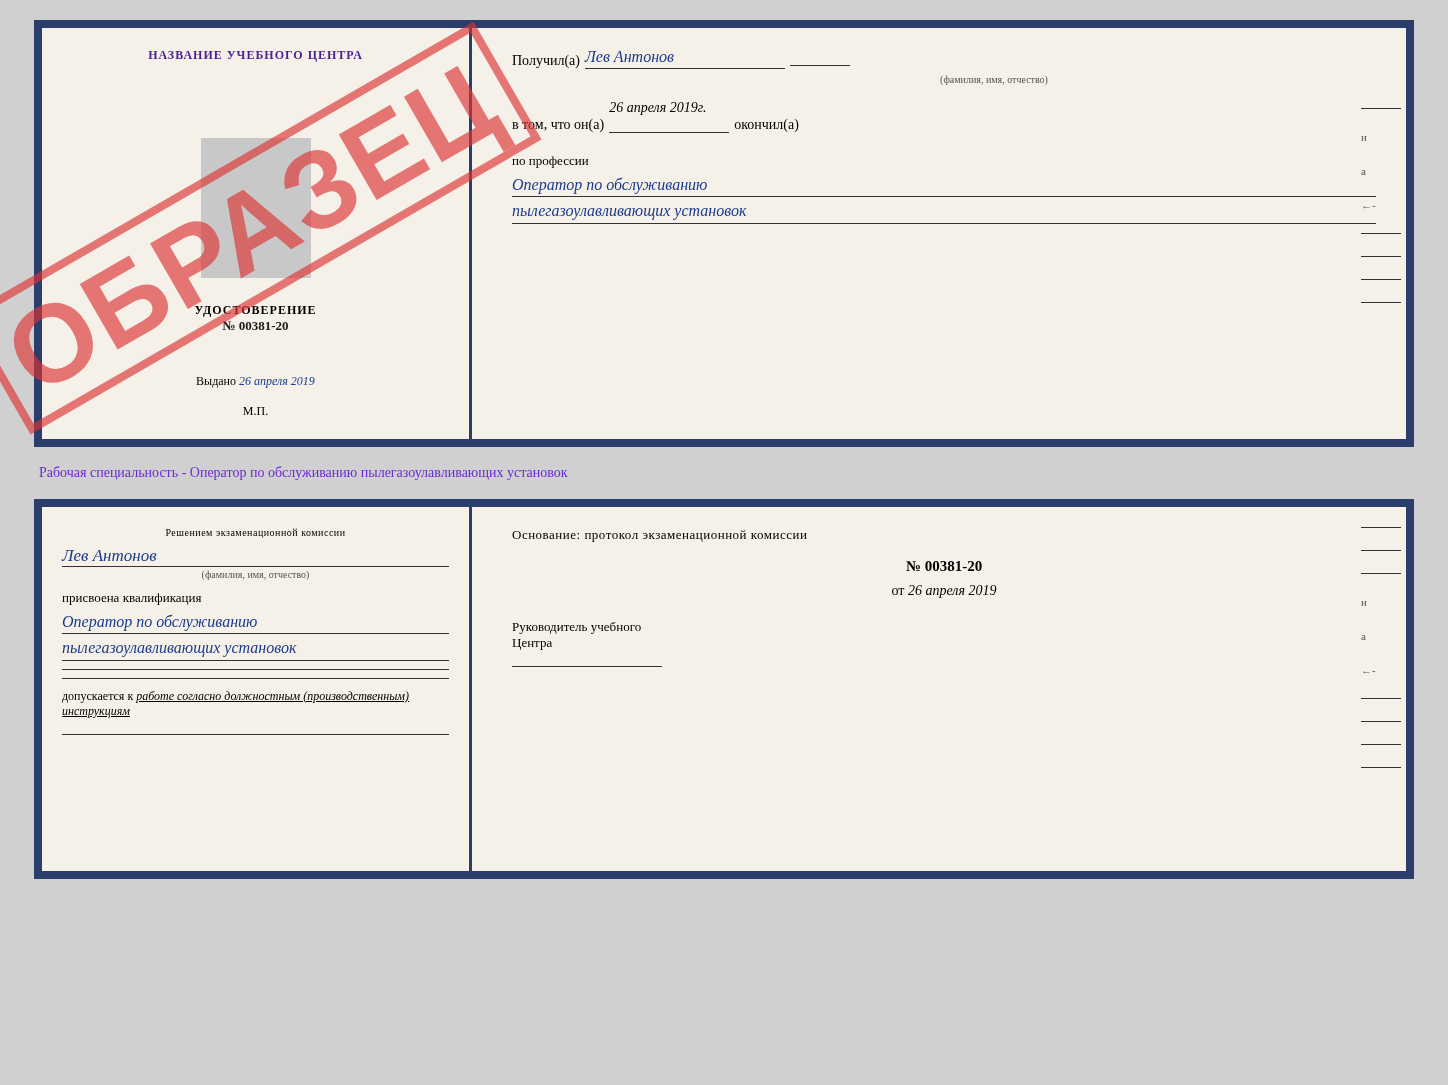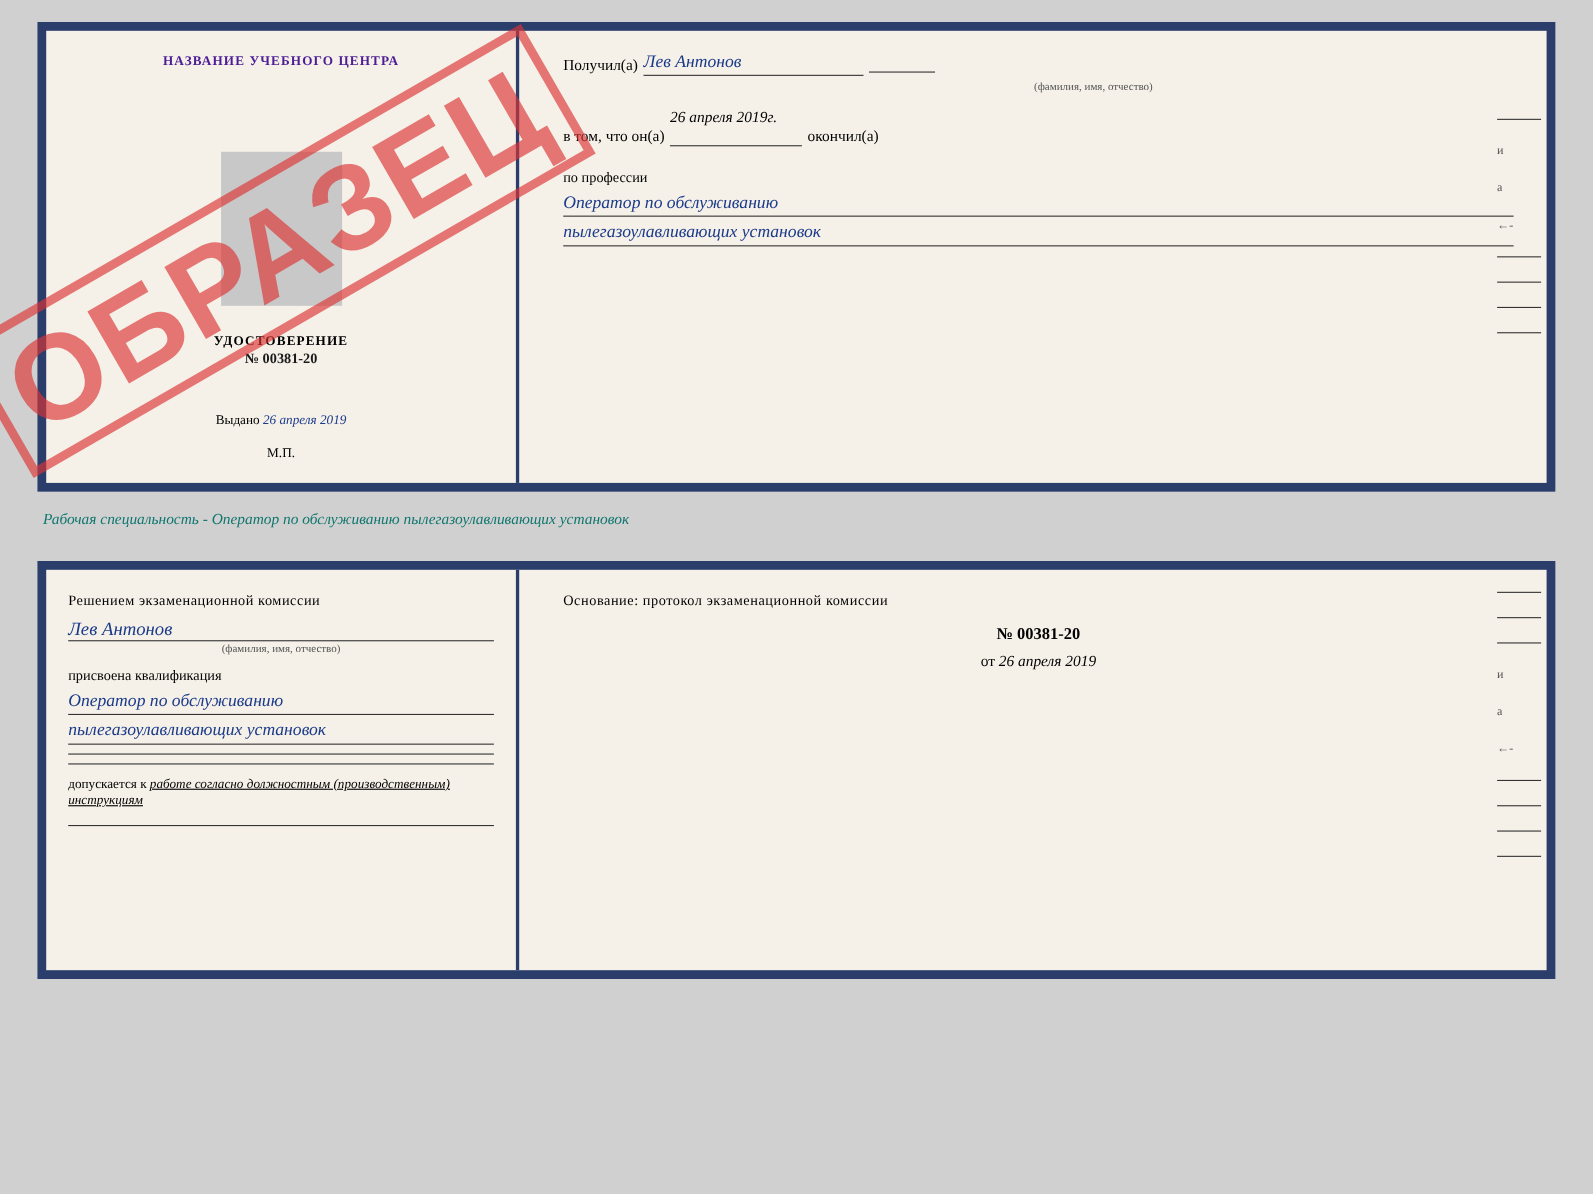--- a/index.html
+++ b/index.html
@@ -224,24 +224,23 @@
       border-bottom: 1px solid #333;
       display: block;
       margin-bottom: 3px;
       line-height: 1.4;
     }
 
     
     .separator-text {
       width: 1380px;
       font-size: 14px;
-      color: #0f766e;
-      margin-bottom: 29px;
+      color: #6d28d9;
+      margin-bottom: 18px;
       padding: 0 5px;
-      font-style: italic;
     }
 
     
     .certificate-bottom {
       width: 1380px;
       background: #f5f0e8;
       border: 8px solid #2a3d6b;
       display: flex;
       min-height: 380px;
     }
@@ -252,24 +251,25 @@
       padding: 20px 20px;
     }
 
     .cert-bottom-right {
       flex: 1;
       padding: 20px 30px 20px 40px;
       position: relative;
     }
 
     .resheniem-title {
-      font-size: 13px;
+      font-size: 10px;
       letter-spacing: 0.5px;
       margin-bottom: 8px;
       text-transform: none;
+      text-align: center;
     }
 
     .fio-bottom {
       font-size: 17px;
       font-family: 'Georgia', serif;
       font-style: italic;
       color: #1a3a8a;
       border-bottom: 1px solid #333;
       display: block;
       margin-bottom: 2px;
@@ -453,20 +453,25 @@
     <div class="osnovanie-title">Основание: протокол экзаменационной комиссии</div>
 
     <div class="protokol-number">№  00381-20</div>
 
     <div class="ot-date">
       <span>от</span>
       <span style="font-style:italic; font-family:Georgia,serif;">26 апреля 2019</span>
     </div>
 
 
+    <div class="rukovoditel-block">
+      <div>Руководитель учебного</div>
+      <div>Центра</div>
+      <div class="sign-line"></div>
+    </div>
 
     <div class="right-side-dashes">
       <div class="side-dash"></div>
       <div class="side-dash"></div>
       <div class="side-dash"></div>
       <div style="font-size:11px;color:#555;">и</div>
       <div style="font-size:11px;color:#555;">а</div>
       <div style="font-size:11px;color:#555;">←-</div>
       <div class="side-dash"></div>
       <div class="side-dash"></div>

